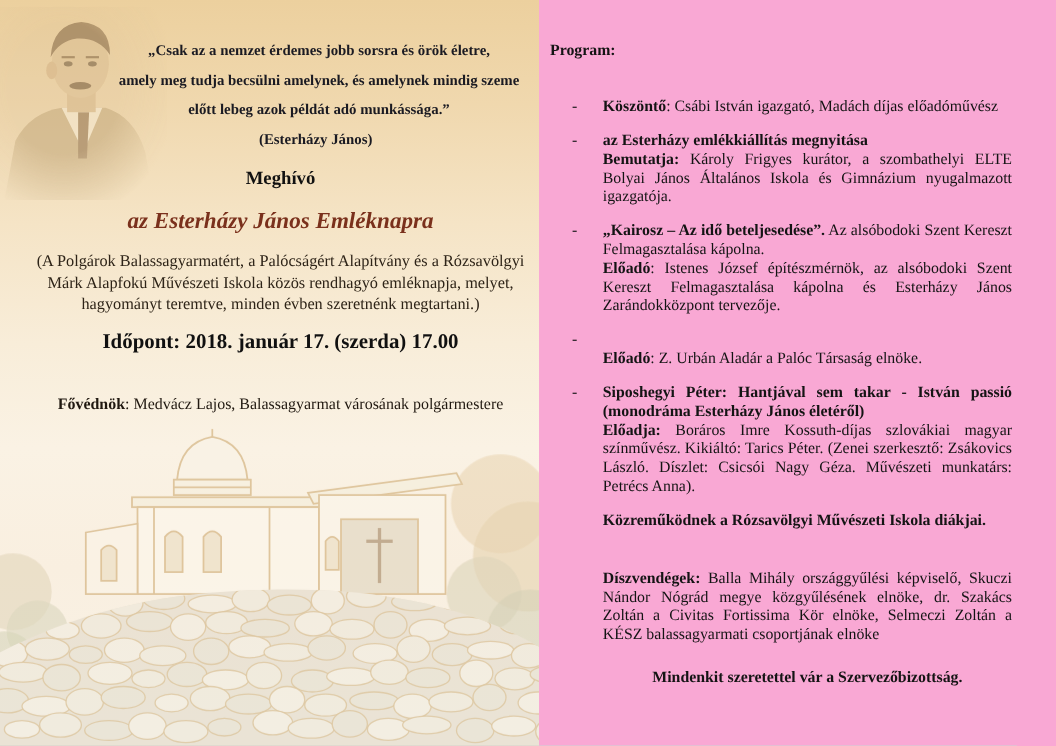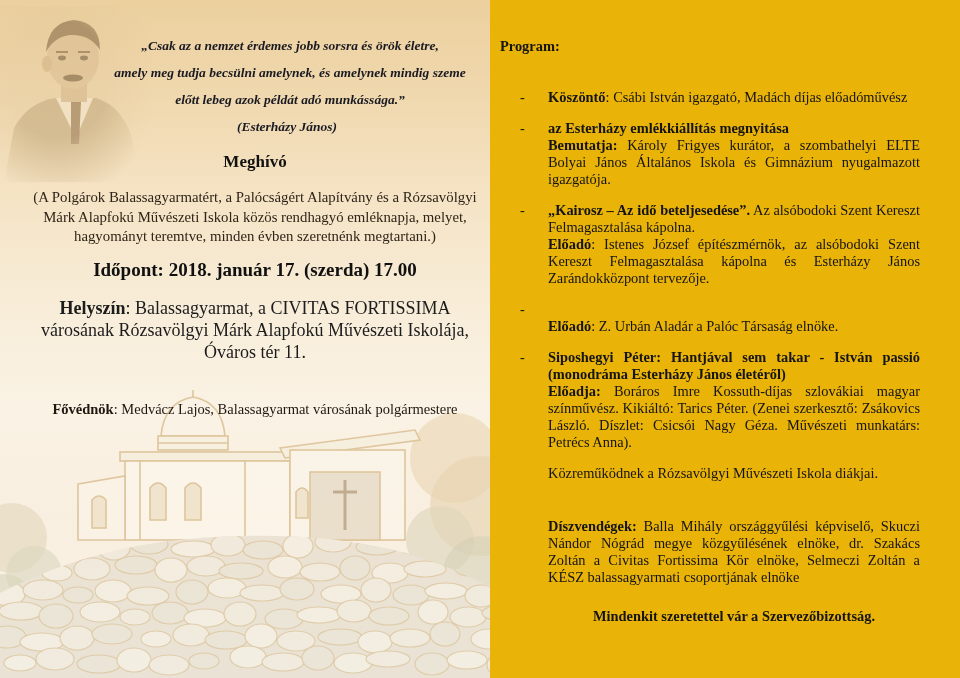--- a/index.html
+++ b/index.html
@@ -7,40 +7,40 @@
         font-family:"Liberation Serif","DejaVu Serif",serif;color:#1a1a1a;}
 
   
   .left-panel{position:absolute;left:0;top:0;width:490px;height:678px;
     background:linear-gradient(180deg,#ecd09e 0%,#f0d8ae 14%,#f5e4c6 30%,
       #f8edd9 46%,#faf2e4 60%,#f9efe0 76%,#f8f2e6 100%);}
   .portrait{position:absolute;left:0;top:6px;width:152px;height:176px;}
   .chapel{position:absolute;left:0;bottom:0;width:490px;height:290px;}
 
   .left-content{position:relative;box-sizing:border-box;padding:32px 0 0 20px;width:490px;text-align:center;}
-  .quote{margin-left:85px;width:370px;font-style:italic;font-weight:bold;
+  .quote{margin-left:85px;width:370px;font-weight:bold;
          font-size:13.5px;line-height:27px;color:#1a1a22;text-align:center;}
   .quote-line{white-space:nowrap;}
   .quote-attribution{padding-right:6px;}
   .heading{margin-top:12px;font-size:17px;font-weight:bold;color:#111;}
   .subheading{margin-top:16px;font-size:21px;font-weight:bold;font-style:italic;color:#7a301c;}
   .intro{margin:16px auto 0;width:452px;font-size:14.8px;line-height:19.5px;color:#2e2418;}
   .datetime{margin-top:12px;font-size:19px;font-weight:bold;color:#101010;text-align:center;}
   .location{margin:16px auto 0;width:430px;font-size:18px;line-height:22px;color:#1c1c1c;}
   .patron{margin:38px auto 0;width:450px;font-size:14.5px;color:#201810;}
 
   
-  .right-panel{position:absolute;left:490px;top:0;width:470px;height:678px;background:#eab308;
+  .right-panel{position:absolute;left:490px;top:0;width:470px;height:678px;background:#f9a8d4;
                font-size:14.4px;line-height:17px;color:#141414;}
   .program-header{margin:38px 0 0 10px;font-weight:bold;}
   .program-list{margin:34px 0 0 30px;width:400px;}
   .prog-item{display:flex;margin-bottom:14px;}
   .prog-bullet{width:28px;flex:none;}
   .prog-text{width:372px;text-align:justify;}
-  .participants-note{margin:14px 0 0 58px;width:372px;font-weight:normal;}
+  .participants-note{margin:14px 0 0 58px;width:372px;font-weight:bold;}
   .guests{margin:36px 0 0 58px;width:372px;text-align:justify;}
   .closing{margin:22px 0 0 58px;width:372px;text-align:center;font-weight:bold;}
   b{font-weight:bold;}
 </style>
 </head>
 <body>
 
 <div class="page">
 
   <div class="left-panel">
@@ -207,23 +207,23 @@
     <div class="left-content">
       <div class="quote">
         <div id="quote-lines">
             <div class="quote-line">„Csak az a nemzet érdemes jobb sorsra és örök életre,</div>
             <div class="quote-line">amely meg tudja becsülni amelynek, és amelynek mindig szeme</div>
             <div class="quote-line">előtt lebeg azok példát adó munkássága.”</div>
           </div>
         <div class="quote-attribution">(Esterházy János)</div>
       </div>
       <div class="heading">Meghívó</div>
+      <div class="subheading" style="color: rgb(122, 48, 28);">az Esterházy János Emléknapra</div>
       <div class="intro">(A Polgárok Balassagyarmatért, a Palócságért Alapítvány és a Rózsavölgyi Márk Alapfokú Művészeti Iskola közös rendhagyó emléknapja, melyet, hagyományt teremtve, minden évben szeretnénk megtartani.)</div>
       <div class="datetime">Időpont: 2018. január 17. (szerda) 17.00</div>
-      <div class="location"><b>Helyszín</b><span>: Balassagyarmat, a CIVITAS FORTISSIMA városának Rózsavölgyi Márk Alapfokú Művészeti Iskolája, Óváros tér 11.</span></div>
       <div class="patron"><b>Fővédnök</b><span>: Medvácz Lajos, Balassagyarmat városának polgármestere</span></div>
     </div>
   </div>
 
   <div class="right-panel">
     <div class="program-header">Program:</div>
     <div class="program-list" id="program-list">
         <div class="prog-item">
           <span class="prog-bullet">-</span>
           <div class="prog-text"><b>Köszöntő</b><span>: Csábi István igazgató, Madách díjas előadóművész</span></div>

